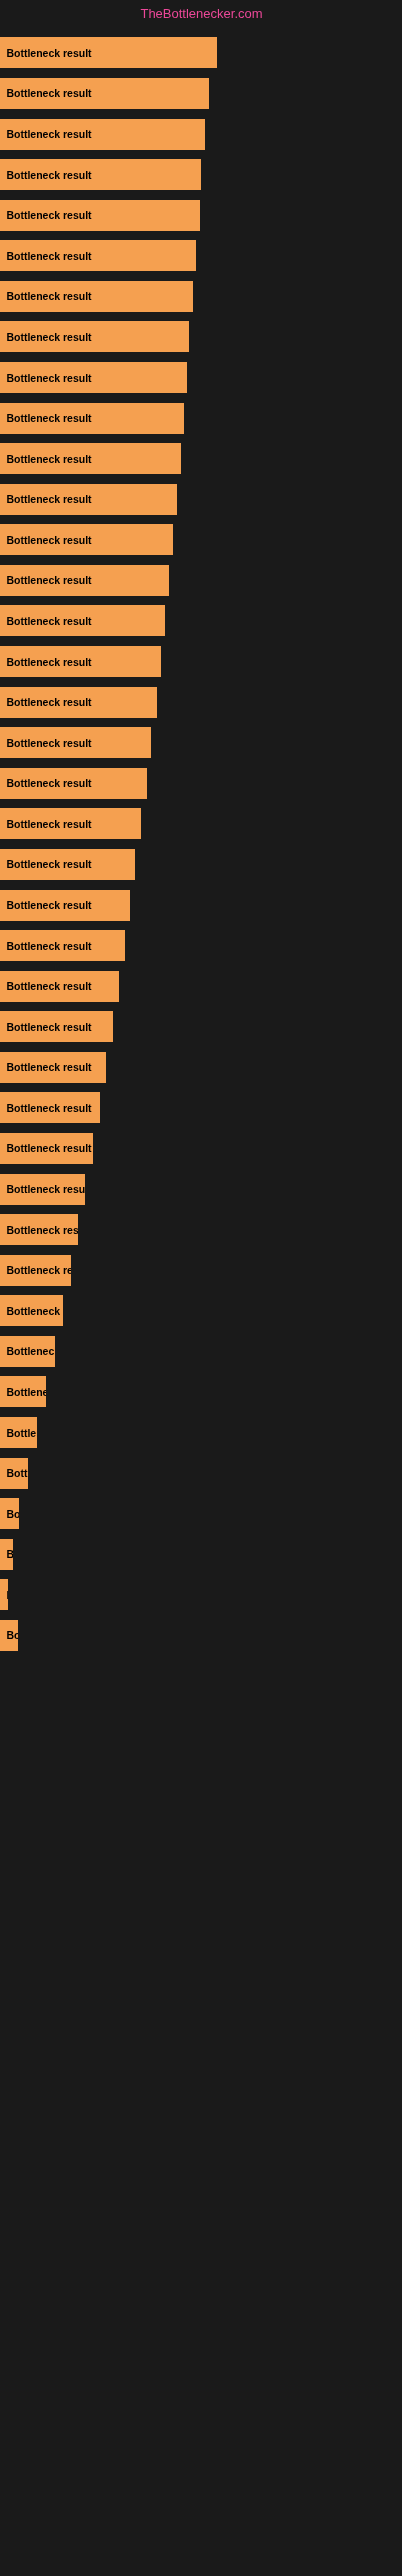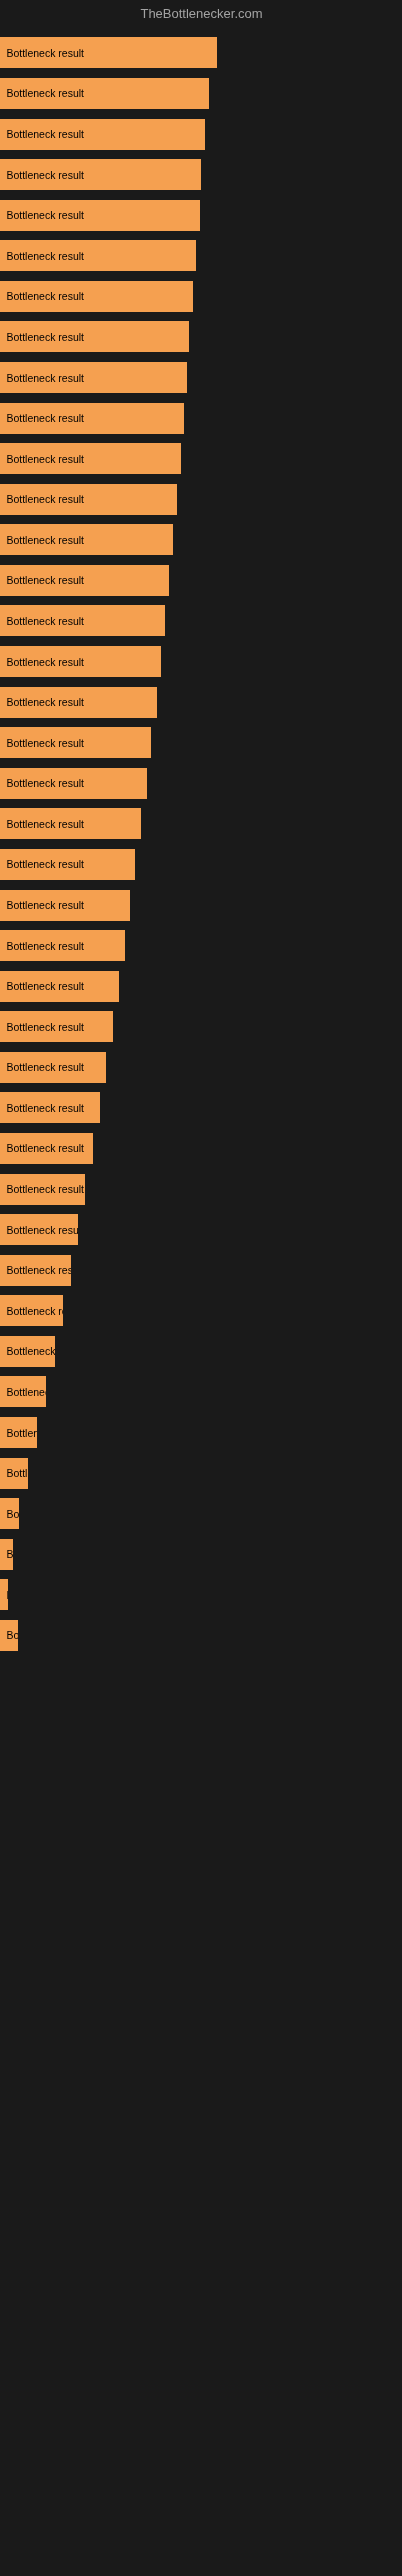--- a/index.html
+++ b/index.html
@@ -11,21 +11,21 @@
     body {
       width: 403px;
       min-height: 2576px;
       background-color: #1a1a1a;
       font-family: Arial, sans-serif;
       position: relative;
     }
 
     .site-title {
       text-align: center;
-      color: #a3a3a3;
+      color: #ec4899;
       font-size: 13px;
       padding: 6.4px 0;
       background-color: #1a1a1a;
     }
 
     .bars-container {
       padding: 8px 0;
     }
 
     .bar-row {
@@ -34,21 +34,21 @@
     }
 
     .bar {
       height: 31px;
       background-color: #f5a050;
       display: flex;
       align-items: center;
       padding-left: 6.4px;
       color: #000;
       font-size: 10.5px;
-      font-weight: normal;
+      font-weight: bold;
       white-space: nowrap;
       overflow: hidden;
     }
   </style>
 </head>
 <body>
 
 <div class="site-title">TheBottlenecker.com</div>
 
 <div class="bars-container" id="bars-container">

